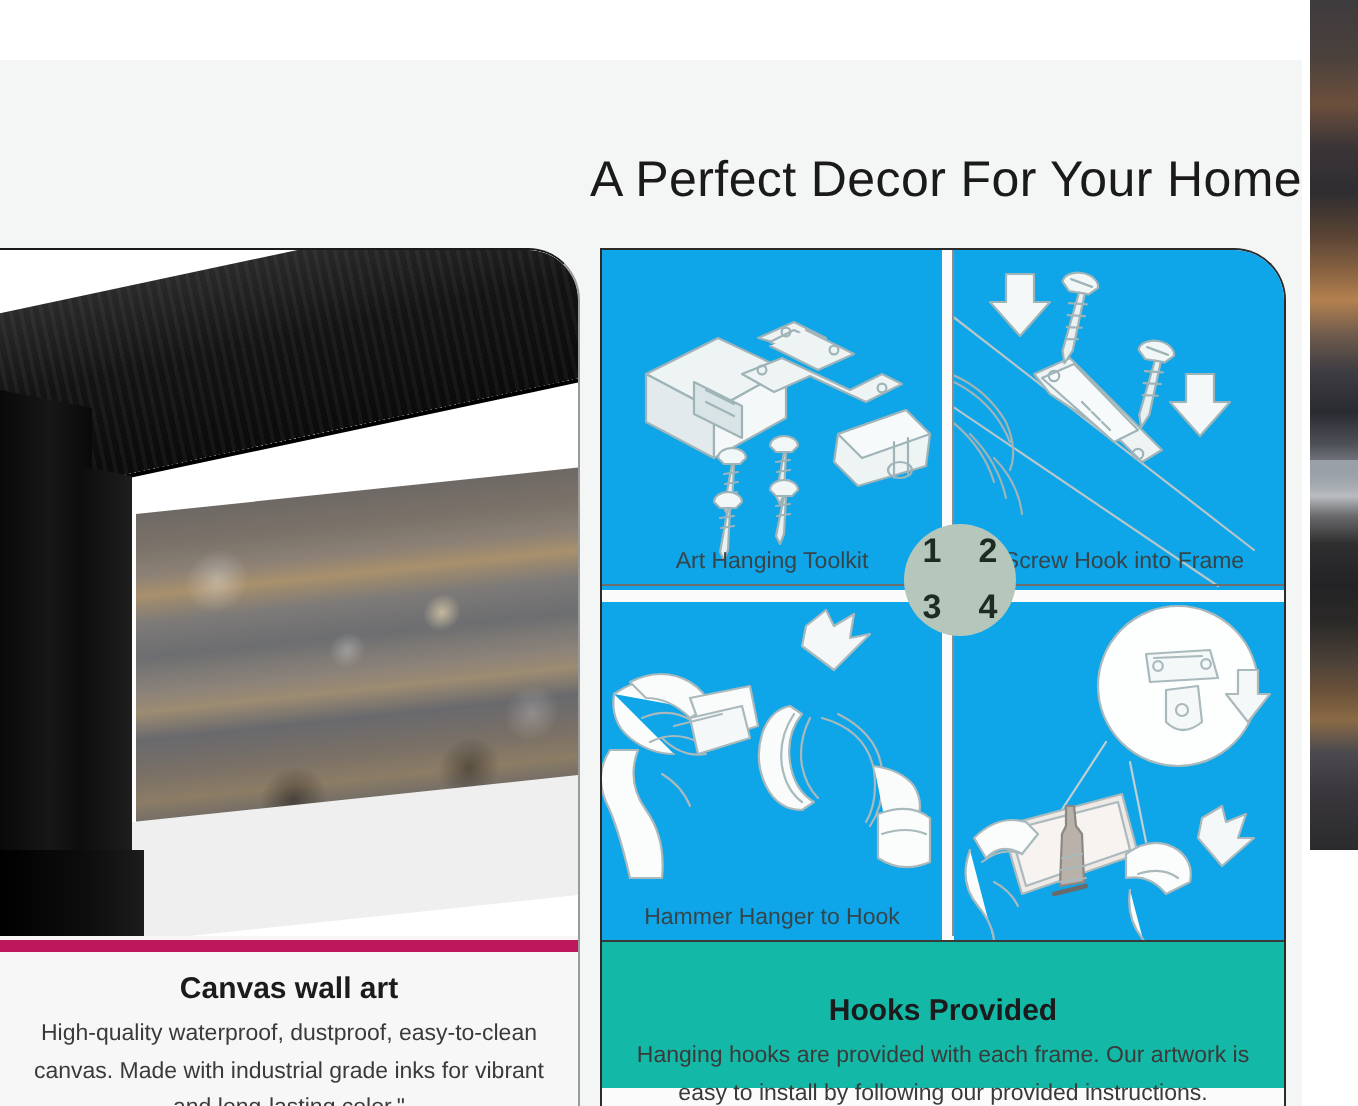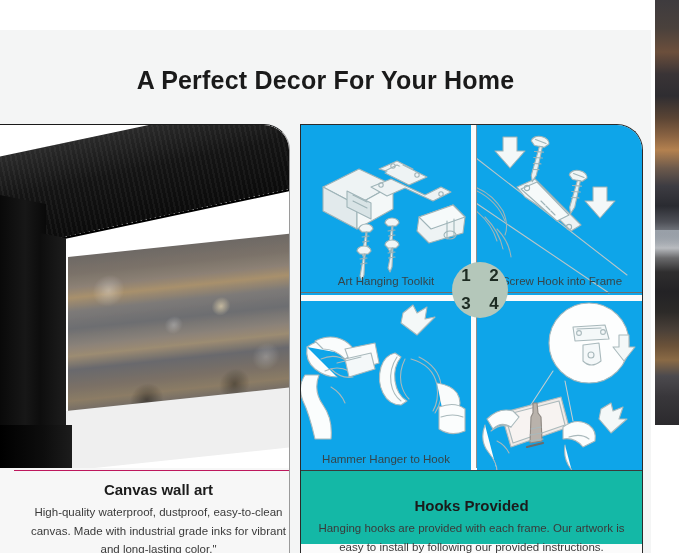--- a/index.html
+++ b/index.html
@@ -34,23 +34,23 @@
         #4c4a4e 376px, #39373b 396px,
         #2b2a2d 425px);
   }
   .right-strip:after{
     content:"";position:absolute;left:0;top:230px;width:24px;height:18px;
     background:linear-gradient(180deg,rgba(190,200,210,.55),rgba(120,130,140,0));
   }
 
   
   .heading{
-    position:absolute;left:0;top:66px;width:651px;
-    text-align:center;
-    font-size:25px;font-weight:bold;color:#1a1a1a;
+    position:absolute;left:0;top:76px;width:651px;
+    text-align:right;
+    font-size:25px;font-weight:normal;color:#1a1a1a;
     letter-spacing:.2px;
   }
 
   
   .left-panel{
     position:absolute;left:0px;top:124px;width:290px;height:429px;
     background:#f7f7f7;
     border-top:1px solid #1a1a1a;
     border-right:1px solid #9a9a9a;
     border-bottom:none;
@@ -126,22 +126,22 @@
     position:absolute;left:66px;top:286px;width:224px;height:60px;
     background:#efefef;transform:skewY(-6deg);transform-origin:left top;
   }
   .photo-black-bar{
     position:absolute;left:0px;top:300px;width:72px;height:46px;
     background:linear-gradient(90deg,#000 0%,#0d0d0d 60%,#1c1c1c 100%);
   }
 
   
   .left-caption{
-    position:absolute;left:14px;top:345px;width:289px;height:84px;
-    border-top:1px solid #be185d;background:#f7f7f7;
+    position:absolute;left:0;top:345px;width:289px;height:84px;
+    border-top:6px solid #be185d;background:#f7f7f7;
     box-sizing:border-box;padding:10px 12px 0 12px;text-align:center;
   }
   .cap-title{font-size:15px;font-weight:bold;color:#1b1b1b;margin-bottom:5px;}
   .cap-body{font-size:11.5px;color:#3a3a3a;line-height:1.62;}
 
   
   .right-panel{
     position:absolute;left:300px;top:124px;width:343px;height:429px;
     background:#fbfbfb;
     border:1px solid #2b2b2b;

